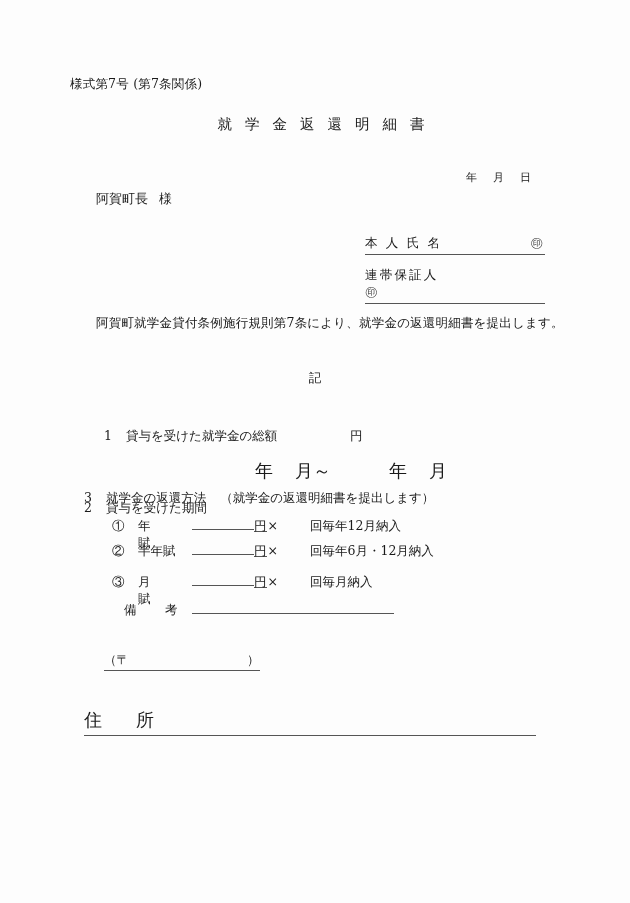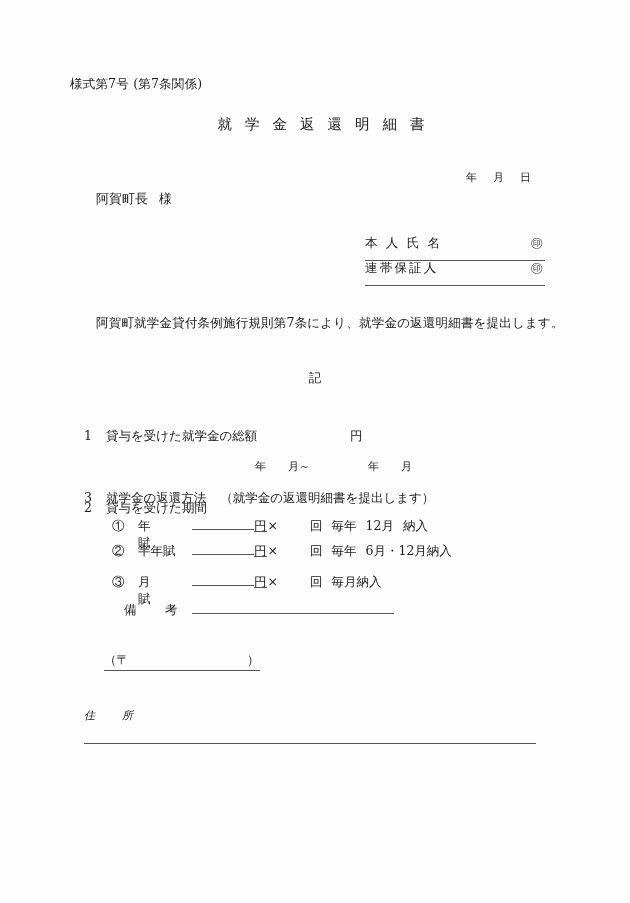--- a/index.html
+++ b/index.html
@@ -70,27 +70,27 @@
     width: 11px;
   }
 
   
   .sig {
     position: absolute;
     left: 365px;
     width: 180px;
     font-size: 12.5px;
     border-bottom: 1px solid #555;
-    padding-bottom: 8px;
+    padding-bottom: 2px;
     display: flex;
     justify-content: space-between;
     align-items: baseline;
   }
   .sig-1 { top: 235px; }
-  .sig-2 { top: 260px; }
+  .sig-2 { top: 267px; flex-direction: column; }
   .sig .label { letter-spacing: 2.2px; }
   .sig .seal { font-size: 12.5px; padding-right: 2px; }
 
   .statement {
     left: 96px;
     top: 317px;
     font-size: 12.5px;
     letter-spacing: 0.2px;
   }
 
@@ -105,37 +105,37 @@
   
   .item {
     position: absolute;
     font-size: 12.5px;
     left: 84px;
   }
   .item .num {
     display: inline-block;
     width: 22px;
   }
-  .item-1 { top: 428px; }
+  .item-1 { top: 428px; margin-left: 20px; }
   .item-2 { top: 459px; margin-top: 41px; }
   .item-3 { top: 490px; }
   .item-4 { top: 630px; }
 
   .i1-yen {
     position: absolute;
     left: 350px;
     top: 428px;
     font-size: 12.5px;
   }
 
   .i2-dates {
     position: absolute;
     left: 255px;
     top: 459px;
-    font-size: 11px;
+    font-size: 18px;
   }
   .i2-dates .g1 { display: inline-block; width: 22px; }
   .i2-dates .g2 { display: inline-block; width: 58px; }
   .i2-dates .g3 { display: inline-block; width: 22px; }
 
   
   .opt {
     position: absolute;
     left: 112px;
     font-size: 12.5px;
@@ -165,21 +165,21 @@
   }
   .opt .yen {
     display: inline-block;
     border-bottom: 1px solid #555;
     padding-bottom: 0px;
     height: 13px;
   }
   .opt .times { display: inline-block; padding-left: 1px; }
   .opt .cnt-gap { display: inline-block; width: 32px; }
   .opt .kai { display: inline-block; }
-  .opt .tail { display: inline-block; padding-left: 9px; }
+  .opt .tail { display: inline-block; }
 
   .biko {
     position: absolute;
     left: 124px;
     top: 600px;
     font-size: 12.5px;
     display: flex;
     align-items: baseline;
   }
   .biko .label { letter-spacing: 8px; display: inline-block; }
@@ -203,24 +203,23 @@
   }
   .postal .mark { display: inline-block; }
   .postal .fill { display: inline-block; width: 118px; }
   .postal .close { display: inline-block; }
 
   .address {
     position: absolute;
     left: 84px;
     top: 708px;
     width: 452px;
-    font-size: 11px;
+    font-size: 18px;
     border-bottom: 1.6px solid #555;
-    padding-bottom: 20px;
-    font-style: italic;
+    padding-bottom: 3px;
   }
   .address .label { letter-spacing: 8px; }
 </style>
 </head>
 <body>
 
 <div class="page">
 
   <div class="abs form-no">様式第7号 (第7条関係)</div>
 

